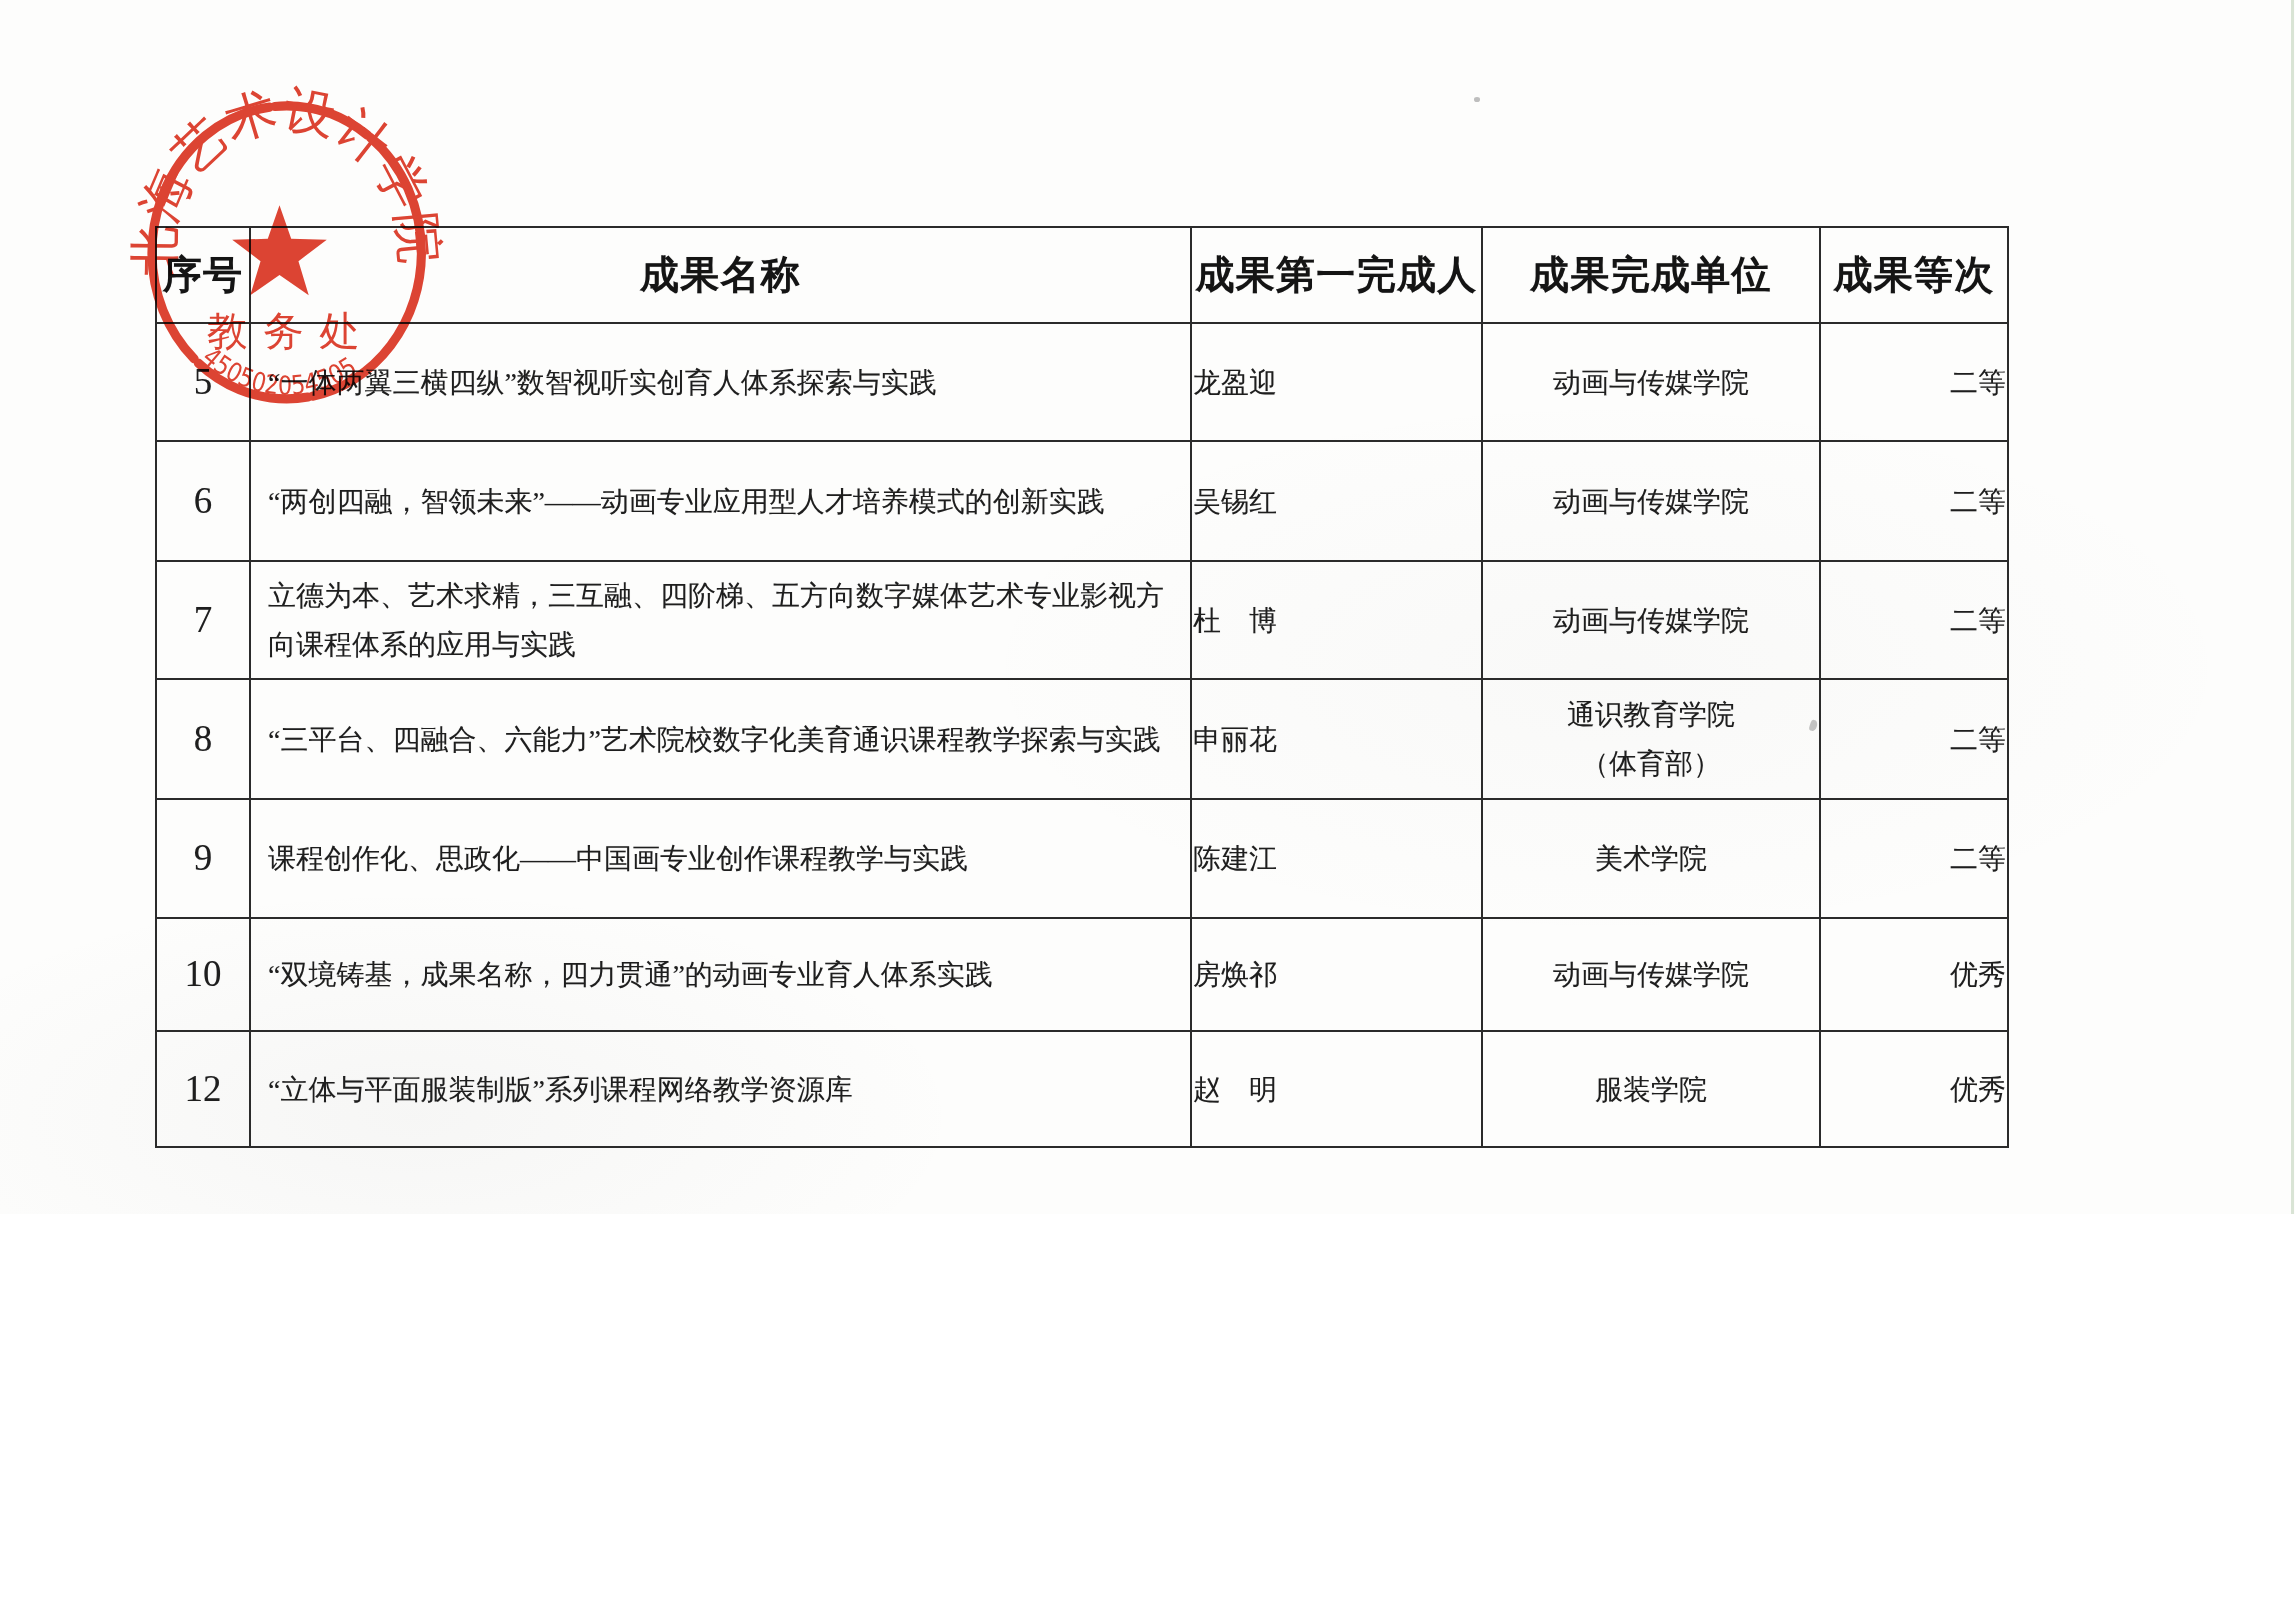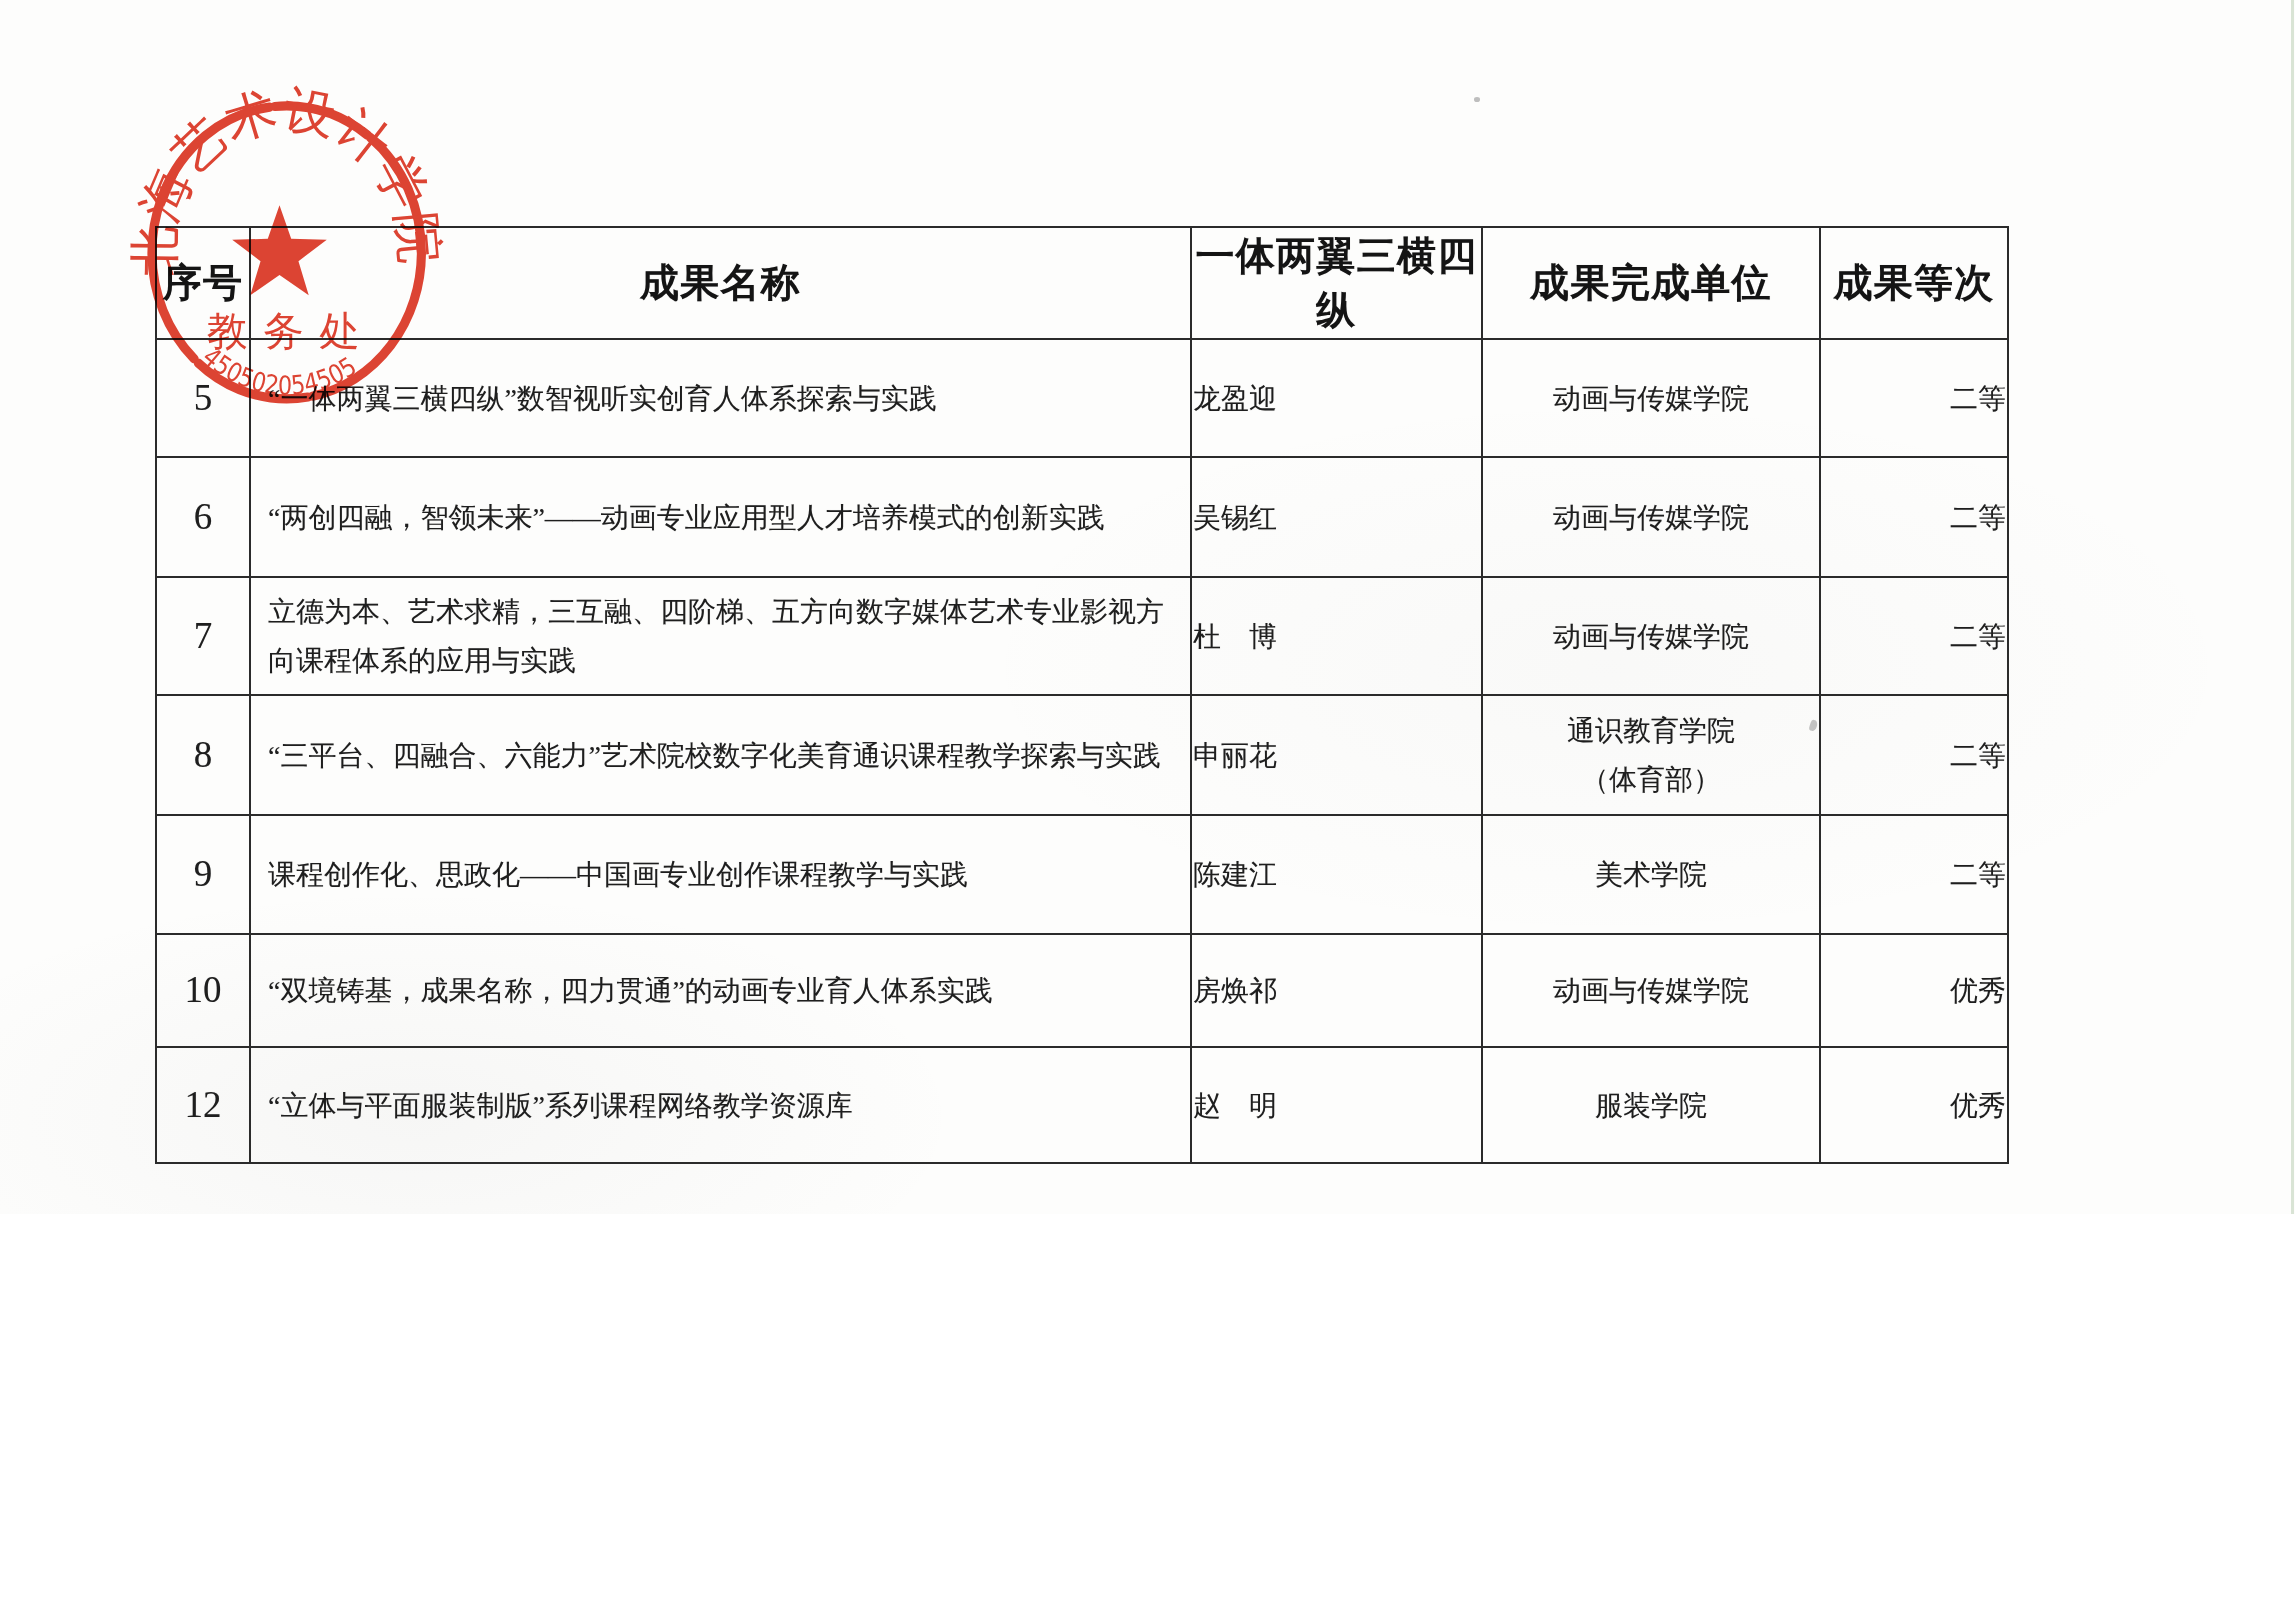--- a/index.html
+++ b/index.html
@@ -67,21 +67,21 @@
       <col style="width:94px">
         <col style="width:941px">
         <col style="width:291px">
         <col style="width:338px">
         <col style="width:188px">
     </colgroup>
     <tbody>
         <tr style="height:96px">
       <th class="hdr">序号</th>
       <th class="hdr">成果名称</th>
-      <th class="hdr">一体两翼三横四纵</th>
+      <th class="hdr">成果第一完成人</th>
       <th class="hdr">成果完成单位</th>
       <th class="hdr">成果等次</th>
     </tr>
     <tr style="height:118px">
       <td class="num">5</td>
       <td class="title">“一体两翼三横四纵”数智视听实创育人体系探索与实践</td>
       <td class="person">龙盈迎</td>
       <td class="unit">动画与传媒学院</td>
       <td class="grade">二等</td>
     </tr>

